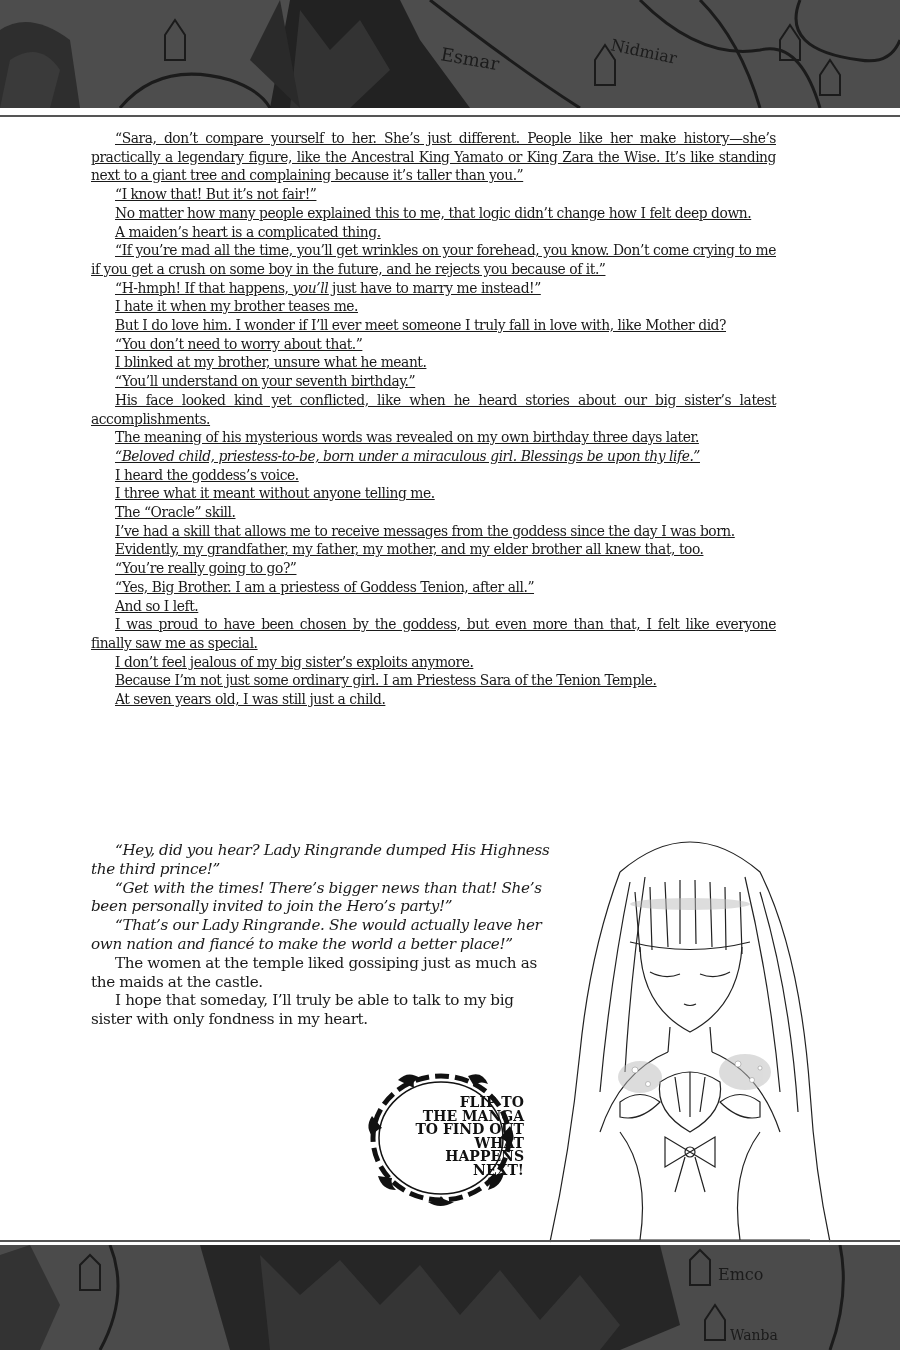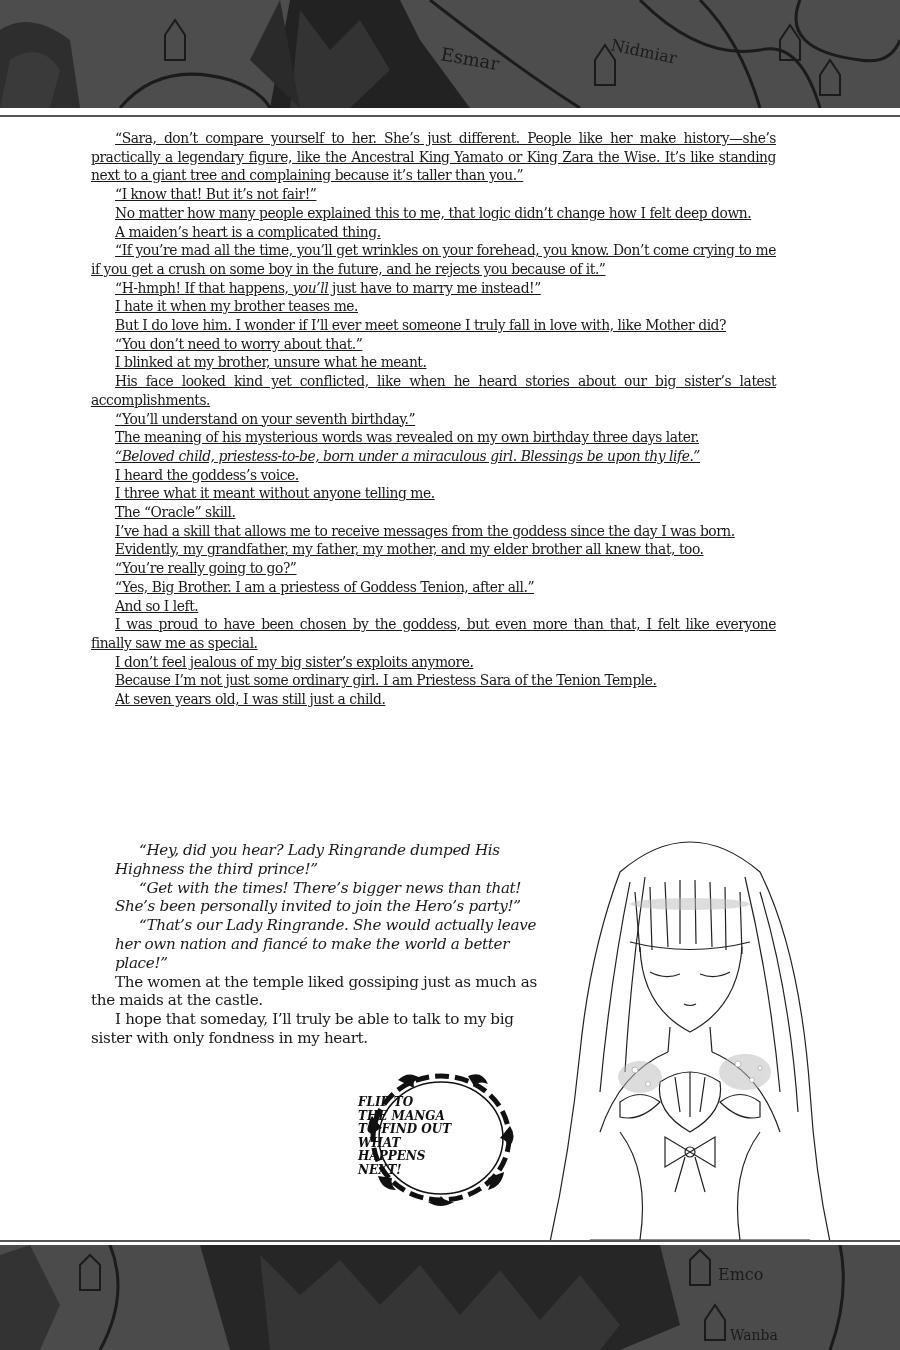--- a/index.html
+++ b/index.html
@@ -33,30 +33,30 @@
   }
   .text-block p.it { font-style: italic; }
 
   .narrow-block {
     position: absolute; left: 91px; top: 841px; width: 460px;
     font-family: "DejaVu Serif", serif;
     font-size: 15.2px; line-height: 18.8px;
     letter-spacing: -0.35px;
   }
   .narrow-block p { margin: 0; text-indent: 24px; text-align: left; }
-  .narrow-block p.it { font-style: italic; margin-left: 24px; }
+  .narrow-block p.it { font-style: italic; }
 
   .flip-badge {
     position: absolute; left: 358px; top: 1066px; width: 166px; height: 144px;
   }
   .flip-badge svg { position: absolute; left: 0; top: 0; }
   .flip-text {
     position: absolute; left: 0; top: 30px; width: 166px;
-    text-align: left; font-family: "DejaVu Serif", serif;
-    font-weight: bold; font-style: italic; font-size: 12px; line-height: 13.6px;
+    text-align: right; font-family: "DejaVu Serif", serif;
+    font-weight: bold; font-size: 14px; line-height: 13.6px;
     color: #111;
   }
   .flip-text span { display: block; }
 
   .illustration { position: absolute; left: 530px; top: 832px; width: 320px; height: 415px; }
 </style>
 </head>
 <body>
 
 <div class="banner banner-top">
@@ -86,22 +86,22 @@
   <p>“Sara, don’t compare yourself to her. She’s just different. People like her make history—she’s practically a legendary figure, like the Ancestral King Yamato or King Zara the Wise. It’s like standing next to a giant tree and complaining because it’s taller than you.”</p>
   <p>“I know that! But it’s not fair!”</p>
   <p>No matter how many people explained this to me, that logic didn’t change how I felt deep down.</p>
   <p>A maiden’s heart is a complicated thing.</p>
   <p>“If you’re mad all the time, you’ll get wrinkles on your forehead, you know. Don’t come crying to me if you get a crush on some boy in the future, and he rejects you because of it.”</p>
   <p><span>“H-hmph! If that happens, </span><em>you’ll</em><span> just have to marry me instead!”</span></p>
   <p>I hate it when my brother teases me.</p>
   <p>But I do love him. I wonder if I’ll ever meet someone I truly fall in love with, like Mother did?</p>
   <p>“You don’t need to worry about that.”</p>
   <p>I blinked at my brother, unsure what he meant.</p>
+  <p>“You’ll understand on your seventh birthday.”</p>
   <p>His face looked kind yet conflicted, like when he heard stories about our big sister’s latest accomplishments.</p>
-  <p>“You’ll understand on your seventh birthday.”</p>
   <p>The meaning of his mysterious words was revealed on my own birthday three days later.</p>
   <p class="it">“Beloved child, priestess-to-be, born under a miraculous girl. Blessings be upon thy life.”</p>
   <p>I heard the goddess’s voice.</p>
   <p>I three what it meant without anyone telling me.</p>
   <p>The “Oracle” skill.</p>
   <p>I’ve had a skill that allows me to receive messages from the goddess since the day I was born.</p>
   <p>Evidently, my grandfather, my father, my mother, and my elder brother all knew that, too.</p>
   <p>“You’re really going to go?”</p>
   <p>“Yes, Big Brother. I am a priestess of Goddess Tenion, after all.”</p>
   <p>And so I left.</p>

